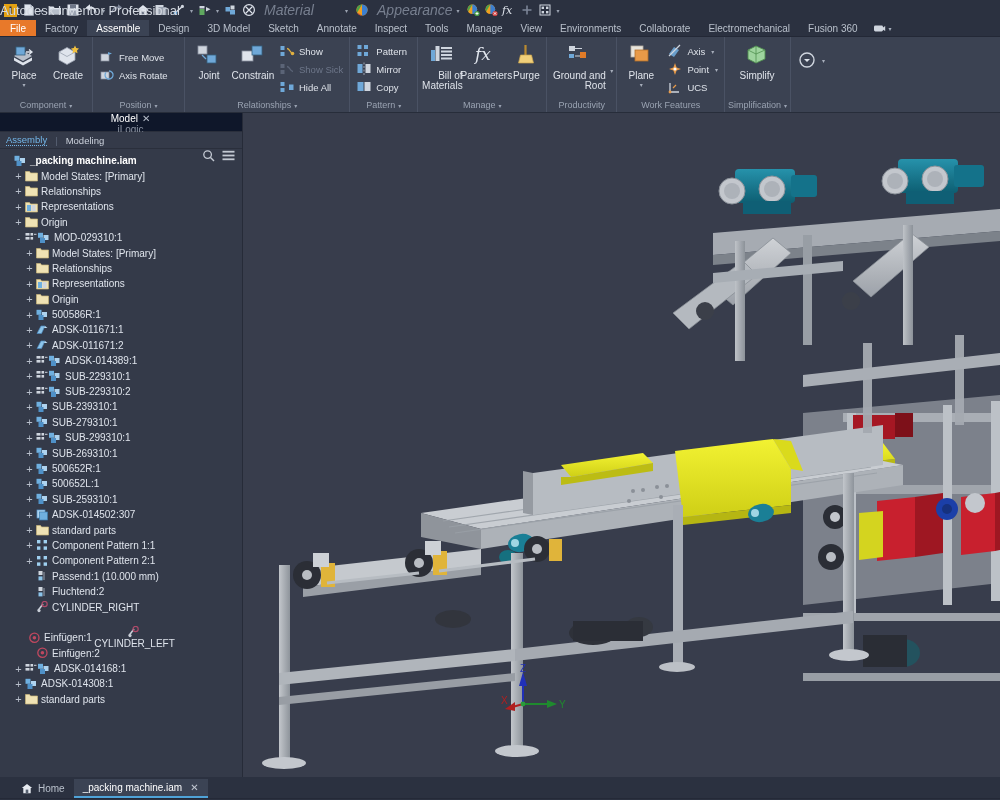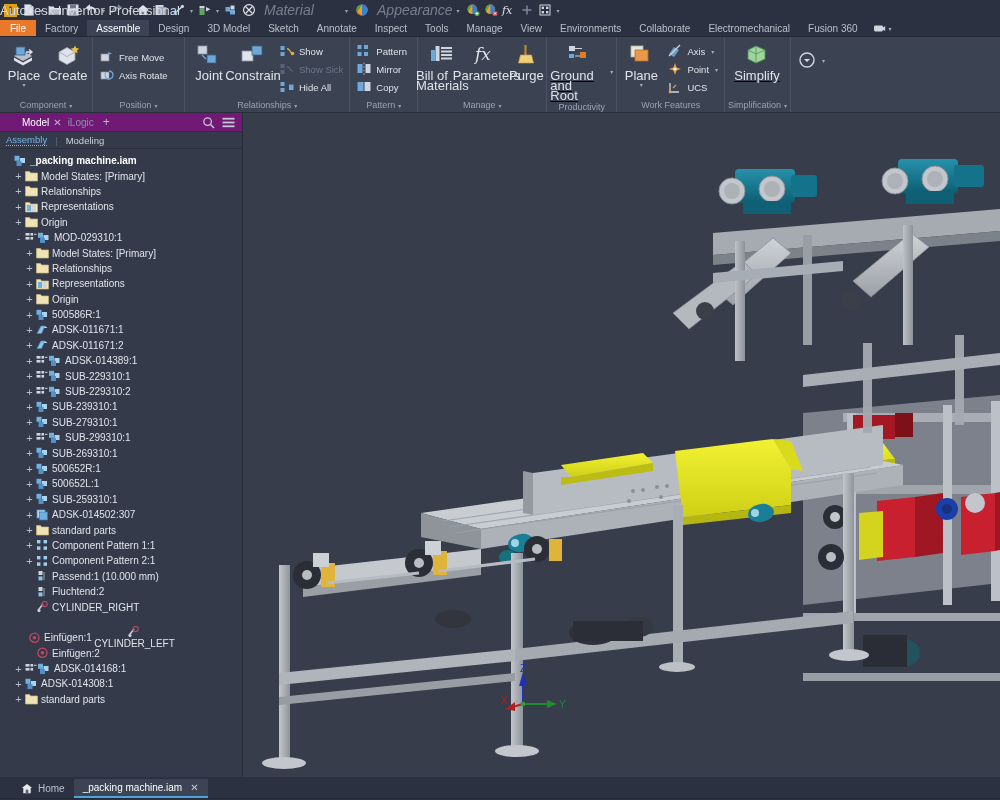--- a/index.html
+++ b/index.html
@@ -67,24 +67,24 @@
   .rpanel-title {
     font-size: 9px; color: #9aa3b2; text-align: center; height: 13px;
     line-height: 13px; white-space: nowrap;
   }
   .rpanel-title .ccaret { font-size: 6px; margin-left: 3px; }
   .big-btn {
     width: 42px; display: flex; flex-direction: column; align-items: center;
     padding-top: 2px;
   }
   .big-btn .lbl {
-    font-size: 13px; color: #dfe3ea; text-align: left; line-height: 10px;
+    font-size: 10px; color: #dfe3ea; text-align: right; line-height: 10px;
     margin-top: 2px; white-space: pre-line;
   }
-  .big-btn.wide { width: 58px; text-decoration: underline; }
+  .big-btn.wide { width: 58px; }
   .small-col { display: flex; flex-direction: column; gap: 2px; padding-top: 2px;}
   .small-btn {
     display: flex; align-items: center; gap: 4px; height: 16px;
     padding: 0 3px; white-space: nowrap;
   }
   .small-btn .lbl { font-size: 9.5px; color: #dfe3ea; }
   .small-btn.disabled .lbl { color: #6d7689; }
   .small-btn .caret { font-size: 6px; color: #a7aebb; margin-left: 2px; }
   .i16 { width:16px; height:16px; }
   .i26 { width:26px; height:26px; }
@@ -92,22 +92,22 @@
 
   
   .main { display: flex; height: 664px; }
 
   
   .browser {
     width: 243px; background: #343a49; display: flex; flex-direction: column;
     border-right: 1px solid #262b38;
   }
   .br-tabs {
-    height: 19px; display: flex; align-items: center; background: #701a75;
-    padding-left: 19px; border-bottom: 1px solid #2a2f3c;
+    height: 19px; display: flex; align-items: center; background: #0f172a;
+    padding-left: 19px; border-bottom: 1px solid #2a2f3c; flex-direction: column;
   }
   .br-tab { font-size: 10px; color: #c9cfd9; padding: 0 3px; display:flex; align-items:center; gap:4px;}
   .br-tab.active { color: #ffffff; }
   .br-tab.dim { color: #8b93a2; }
   .br-x { font-size: 10px; color: #b5bcc8; }
   .br-plus { font-size: 12px; color: #b5bcc8; margin-left: 6px; }
   .br-tools { margin-left: auto; display: flex; align-items: center; gap: 7px; padding-right: 7px; }
   .br-sub {
     height: 17px; display: flex; align-items: center; gap: 8px;
     padding-left: 6px; font-size: 9.5px; border-bottom: 1px solid #2a2f3c;

